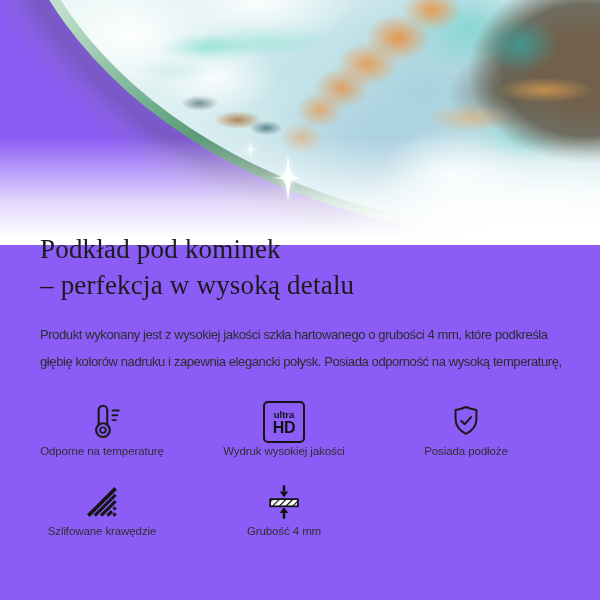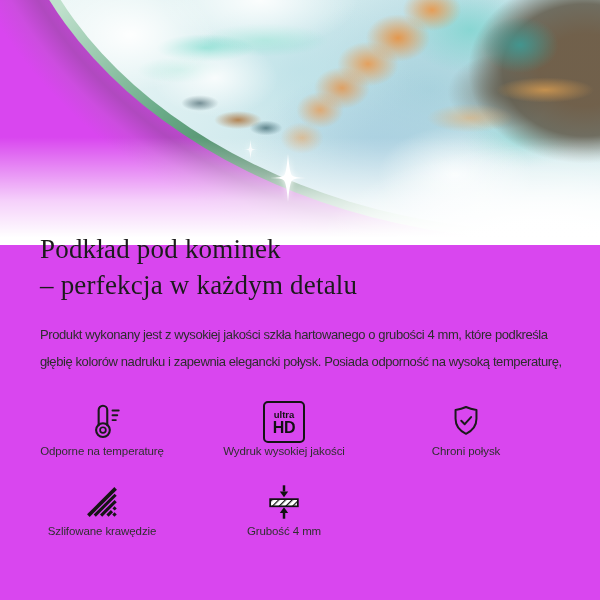--- a/index.html
+++ b/index.html
@@ -1,18 +1,18 @@
 <!DOCTYPE html>
 <html lang="pl"><head>
 <meta charset="utf-8">
 <style>
   html,body{margin:0;padding:0;}
   body{width:600px;height:600px;background:#ffffff;overflow:hidden;
        font-family:"Liberation Sans","DejaVu Sans",sans-serif;}
-  .page{position:relative;width:600px;height:600px;background:#d946ef;overflow:hidden;text-decoration:underline;}
+  .page{position:relative;width:600px;height:600px;background:#8b5cf6;overflow:hidden;text-decoration:underline;}
 
   
   .hero{position:absolute;left:0;top:0;width:600px;height:245px;}
   .hero>div{position:absolute;left:0;top:0;width:600px;height:245px;}
   .disc-shadow{
     background:radial-gradient(620px 460px at 560px -170px,
       rgba(0,0,0,0) 84%, rgba(80,80,80,.30) 92%, rgba(120,120,120,.13) 96%, rgba(255,255,255,0) 100%);
   }
   .disc-rim{
     clip-path:ellipse(561px 411px at 560px -170px);
@@ -98,21 +98,21 @@
     <svg class="sparkle sparkle-main" viewBox="0 0 36 48">
       <path fill="#ffffff" d="M18 0 Q19.6 19 22 21.6 Q24.8 24 36 24 Q24.8 24 22 26.4 Q19.6 29 18 48 Q16.4 29 14 26.4 Q11.2 24 0 24 Q11.2 24 14 21.6 Q16.4 19 18 0 Z"></path>
     </svg>
     <svg class="sparkle sparkle-small" viewBox="0 0 36 48">
       <path fill="#ffffff" d="M18 0 Q19.6 19 22 21.6 Q24.8 24 36 24 Q24.8 24 22 26.4 Q19.6 29 18 48 Q16.4 29 14 26.4 Q11.2 24 0 24 Q11.2 24 14 21.6 Q16.4 19 18 0 Z"></path>
     </svg>
   </div>
 
   <h1 class="title">
     <span>Podkład pod kominek</span>
-    <span>– perfekcja w każdym detalu</span>
+    <span>– perfekcja w wysoką detalu</span>
   </h1>
 
   <p class="desc">
     <span>Produkt wykonany jest z wysokiej jakości szkła hartowanego o grubości 4 mm, które podkreśla</span>
     <span>głębię kolorów nadruku i zapewnia elegancki połysk. Posiada odporność na wysoką temperaturę,</span>
   </p>
 
   <div class="features">
 
     <div class="feature">
@@ -137,21 +137,21 @@
       <div class="feature-label">Wydruk wysokiej jakości</div>
     </div>
 
     <div class="feature">
       <div class="icon-wrap">
         <svg class="icon" width="40" height="40" viewBox="0 0 44 44">
           <path d="M22 5.5 C25.5 7.2 29.5 8.2 33.5 8.7 V18.5 C33.5 26.8 28.8 31.8 22 35 C15.2 31.8 10.5 26.8 10.5 18.5 V8.7 C14.5 8.2 18.5 7.2 22 5.5 Z" stroke-linejoin="round"></path>
           <path d="M16.8 20.6 L20.6 24.4 L27.6 16.6" stroke-linecap="round" stroke-linejoin="round"></path>
         </svg>
       </div>
-      <div class="feature-label">Chroni połysk</div>
+      <div class="feature-label">Posiada podłoże</div>
     </div>
 
 
     <div class="feature">
       <div class="icon-wrap">
         <svg width="40" height="40" viewBox="0 0 44 44">
           <g stroke="#151515" fill="none">
             <path d="M7 37 L37 7" stroke-width="4"></path>
             <path d="M14 37 L37 14" stroke-width="3.4"></path>
             <path d="M21 37 L37 21" stroke-width="3.4"></path>

